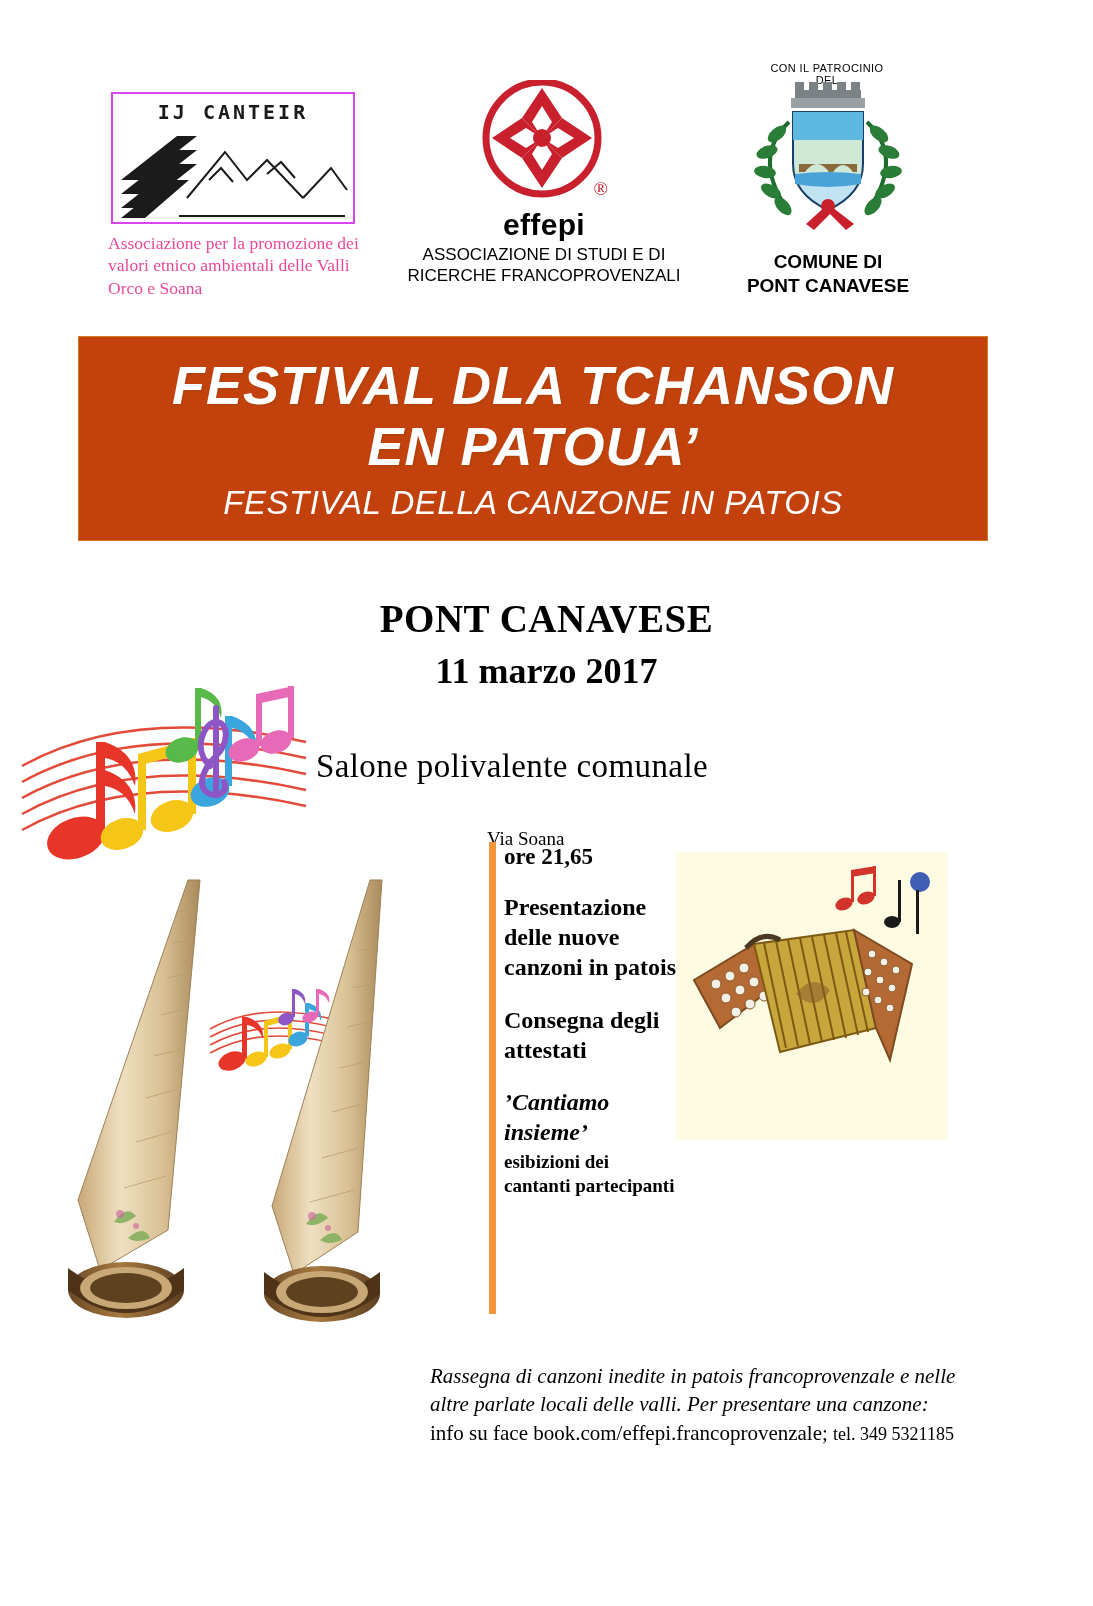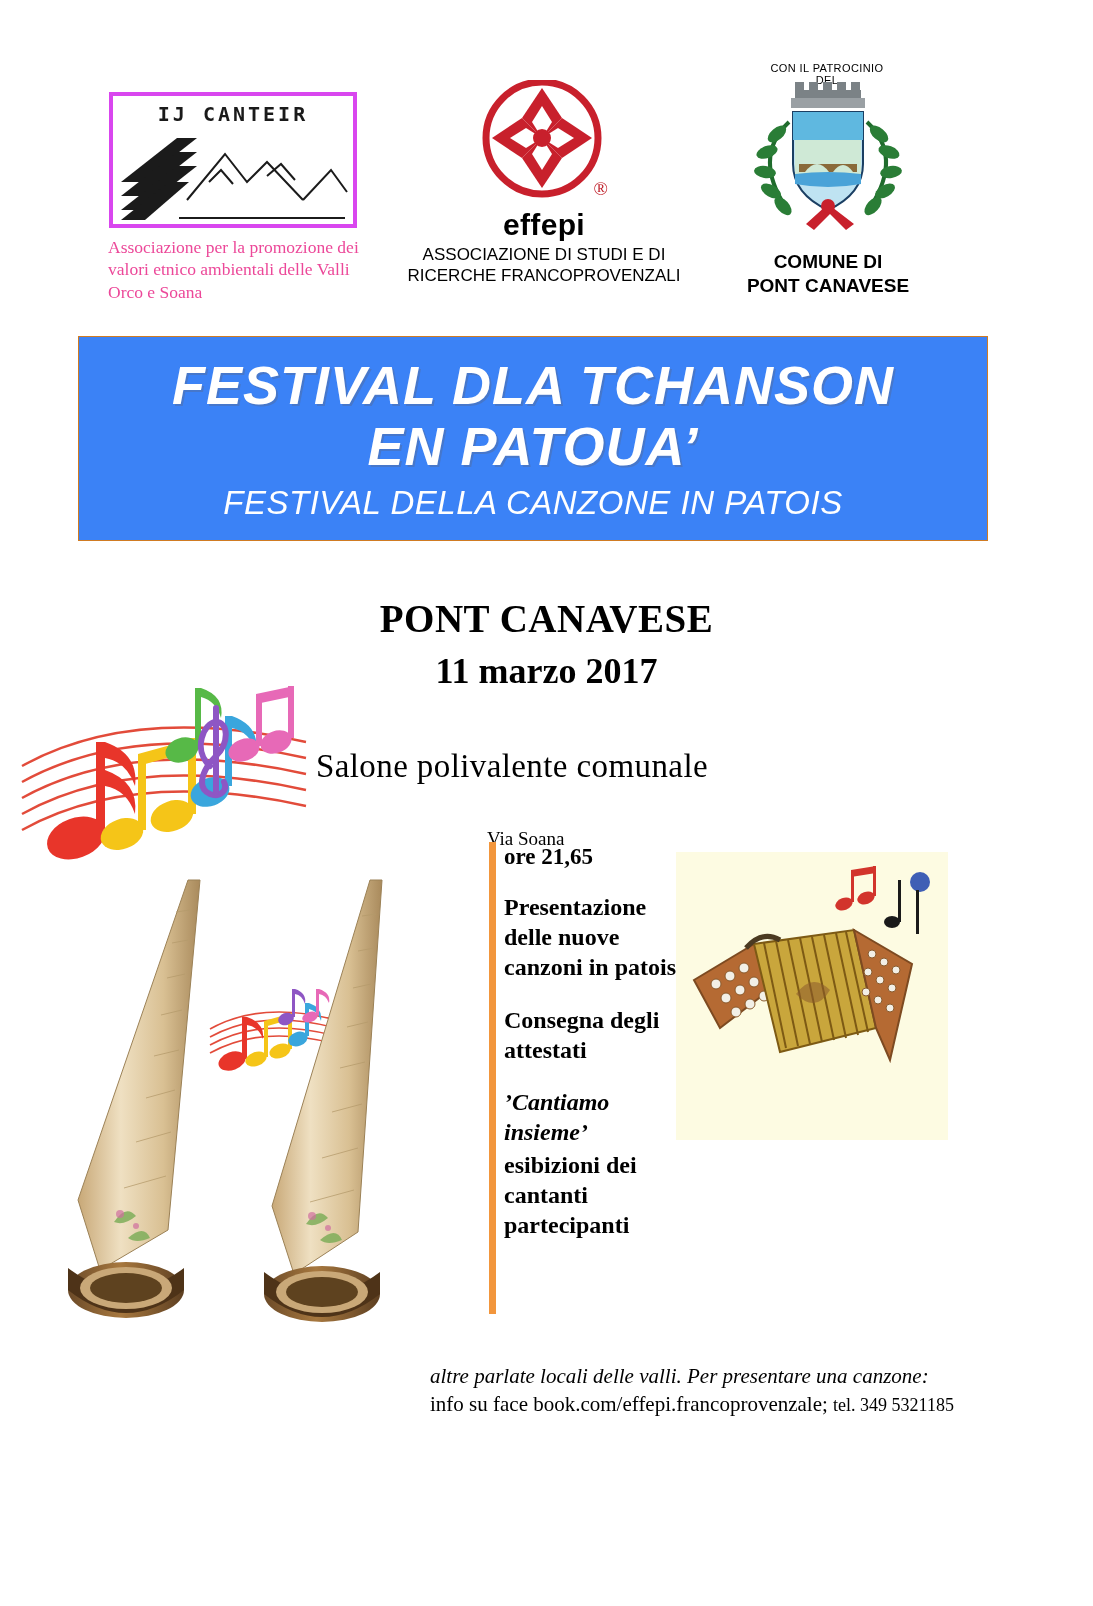--- a/index.html
+++ b/index.html
@@ -37,21 +37,21 @@
     text-align: center;
   }
 
   
   .logo-canteir { left: 98px; top: 92px; width: 270px; }
   .canteir-art {
     position: relative;
     width: 240px;
     height: 128px;
     margin: 0 auto;
-    border: 4px solid #d946ef;
+    border: 2px solid #d946ef;
     background: #ffffff;
     overflow: hidden;
   }
   .canteir-word {
     position: absolute;
     top: 6px;
     left: 0; right: 0;
     font-family: "DejaVu Sans Mono", monospace;
     font-weight: bold;
     font-size: 20px;
@@ -115,21 +115,21 @@
     margin-top: 2px;
   }
 
   
   .banner {
     position: absolute;
     left: 78px;
     top: 336px;
     width: 910px;
     height: 205px;
-    background: #3b82f6;
+    background: #c2410c;
     border: 1px solid #d07b22;
     box-sizing: border-box;
     display: flex;
     flex-direction: column;
     align-items: center;
     justify-content: center;
     text-align: center;
   }
   .banner-line1, .banner-line2 {
     font-family: "Liberation Sans", sans-serif;
@@ -214,21 +214,21 @@
     font-weight: bold;
     font-size: 24px;
     line-height: 1.26;
     margin-bottom: 22px;
   }
   .prog-item.italic {
     font-style: italic;
     margin-bottom: 2px;
   }
   .prog-item.small {
-    font-size: 24px;
+    font-size: 19px;
     margin-bottom: 0;
   }
 
   
   .footer {
     position: absolute;
     left: 430px;
     top: 1362px;
     width: 560px;
     font-family: "Liberation Serif", serif;
@@ -599,20 +599,21 @@
         </g>
 
         <path d="M120 142 q16 -22 34 -4 q-14 24 -34 4 z" fill="#8a5a2c" opacity=".55"></path>
 
         <path d="M70 96 q16 -18 34 -8" fill="none" stroke="#4b3a22" stroke-width="5"></path>
       </g>
     </svg>
   </div>
 
   <div class="footer">
+    <div class="it">Rassegna di canzoni inedite in patois francoprovenzale e nelle</div>
     <div class="it">altre parlate locali delle valli.  Per presentare una canzone:</div>
     <div class="ln3">
       <span>info su  face book.com/effepi.francoprovenzale;</span>
       <span class="tel">tel. 349 5321185</span>
     </div>
   </div>
 
 </div>
 
 </body></html>

